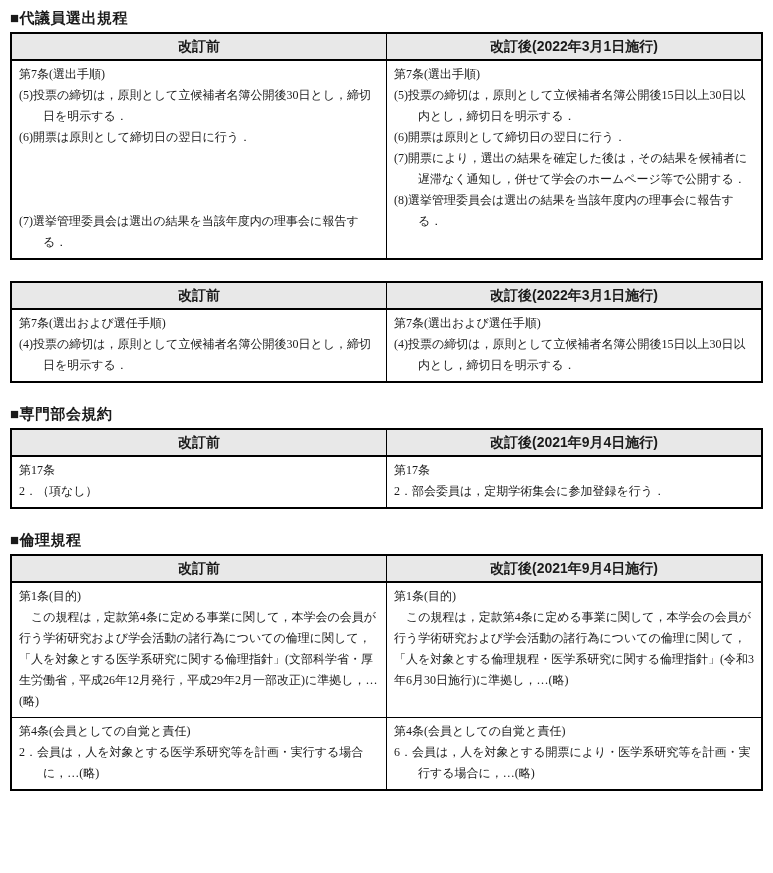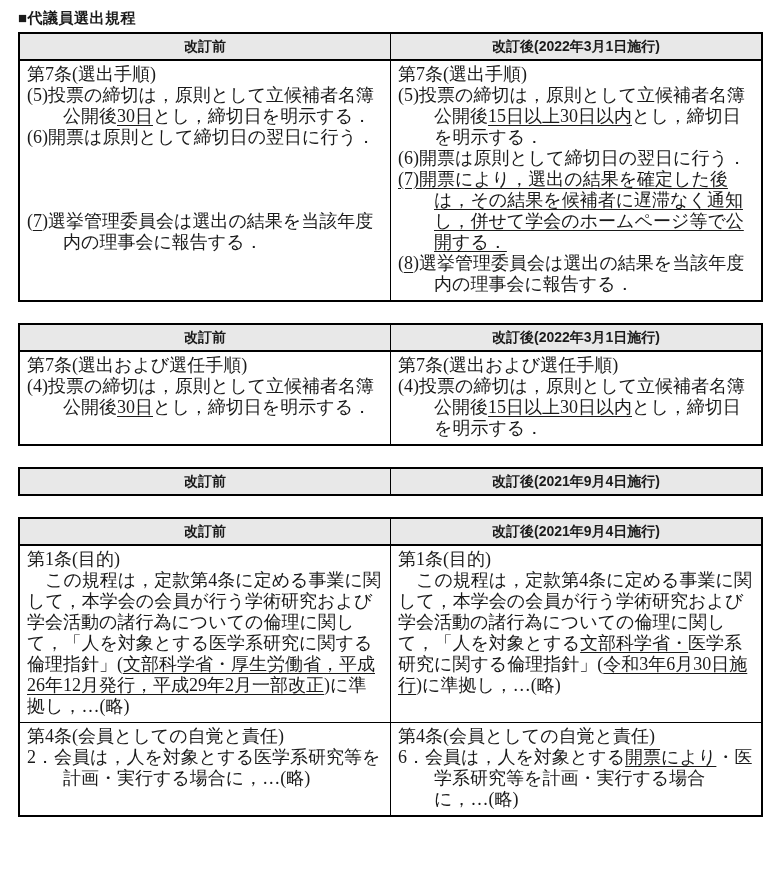--- a/index.html
+++ b/index.html
@@ -1,21 +1,21 @@
 <!DOCTYPE html>
 <html lang="ja"><head>
 <meta charset="utf-8">
 <style>
   html,body{margin:0;padding:0;}
   body{
     width:773px;height:873px;overflow:hidden;background:#ffffff;
     font-family:"Liberation Serif","DejaVu Serif",serif;
     color:#1a1a1a;
   }
-  .page{box-sizing:border-box;width:773px;height:873px;padding:8px 10px 0 18px;}
+  .page{box-sizing:border-box;width:773px;height:873px;padding:8px 10px 0 10px;}
   .section{margin-bottom:21px;}
   .section-title{
     font-family:"Liberation Sans","DejaVu Sans",sans-serif;
     font-weight:bold;font-size:15px;line-height:19px;
     margin:0 0 5px 0;letter-spacing:0.5px;
   }
   table.rev-table{
     width:100%;border-collapse:collapse;table-layout:fixed;
     border:2px solid #000;
   }
@@ -23,27 +23,27 @@
     background:#e8e8e8;
     font-family:"Liberation Sans","DejaVu Sans",sans-serif;
     font-weight:bold;font-size:14px;line-height:17px;
     padding:4px 2px;
     border:1px solid #000;border-bottom:2px solid #000;
   }
   table.rev-table td{
     border:1px solid #000;
     vertical-align:top;
     padding:3px 7px 5px 7px;
-    font-size:18px;line-height:21px;
+    font-size:12px;line-height:21px;
   }
   td p{margin:0;}
   p.plain{padding:0;text-indent:0;}
   p.hang{padding-left:2em;text-indent:-2em;}
   p.gap{padding:0;}
-  .u{text-decoration:underline;text-underline-offset:3px;}
+  .u{text-underline-offset:3px;}
 </style>
 </head>
 <body>
 
 <div class="page">
 
   <section class="section">
     <h2 class="section-title">■代議員選出規程</h2>
     <table class="rev-table">
       <colgroup>
@@ -98,57 +98,69 @@
           <td>
               <p class="plain"><span>第7条(選出および選任手順)</span></p>
               <p class="hang"><span>(4)投票の締切は，原則として立候補者名簿公開後</span><span class="u">15日以上30日以内</span><span>とし，締切日を明示する．</span></p>
             </td>
         </tr>
       </tbody>
     </table>
   </section>
 
   <section class="section">
+    <h2 class="section-title">■専門部会規約</h2>
     <table class="rev-table">
       <colgroup>
           <col style="width:50%">
           <col style="width:50%">
         </colgroup>
       <thead>
         <tr>
           <th>改訂前</th>
           <th>改訂後(2021年9月4日施行)</th>
         </tr>
       </thead>
       <tbody>
+        <tr>
+          <td>
+              <p class="plain"><span>第17条</span></p>
+              <p class="hang"><span class="u">2．（項なし）</span></p>
+            </td>
+          <td>
+              <p class="plain"><span>第17条</span></p>
+              <p class="hang"><span class="u">2．部会委員は，定期学術集会に参加登録を行う．</span></p>
+            </td>
+        </tr>
       </tbody>
     </table>
   </section>
 
   <section class="section">
+    <h2 class="section-title">■倫理規程</h2>
     <table class="rev-table">
       <colgroup>
           <col style="width:50%">
           <col style="width:50%">
         </colgroup>
       <thead>
         <tr>
           <th>改訂前</th>
           <th>改訂後(2021年9月4日施行)</th>
         </tr>
       </thead>
       <tbody>
         <tr>
           <td>
               <p class="plain"><span>第1条(目的)</span></p>
               <p class="plain"><span>　この規程は，定款第4条に定める事業に関して，本学会の会員が行う学術研究および学会活動の諸行為についての倫理に関して，「人を対象とする医学系研究に関する倫理指針」(</span><span class="u">文部科学省・厚生労働省，平成26年12月発行，平成29年2月一部改正</span><span>)に準拠し，…(略)</span></p>
             </td>
           <td>
               <p class="plain"><span>第1条(目的)</span></p>
-              <p class="plain"><span>　この規程は，定款第4条に定める事業に関して，本学会の会員が行う学術研究および学会活動の諸行為についての倫理に関して，「人を対象とする</span><span class="u">文部科学省・</span><span>医学系研究に関する倫理指針」(</span><span class="u">令和3年6月30日施行</span><span>)に準拠し，…(略)</span></p>
+              <p class="plain"><span>　この規程は，定款第4条に定める事業に関して，本学会の会員が行う学術研究および学会活動の諸行為についての倫理に関して，「人を対象とする</span><span class="u">倫理規程・</span><span>医学系研究に関する倫理指針」(</span><span class="u">令和3年6月30日施行</span><span>)に準拠し，…(略)</span></p>
             </td>
         </tr>
         <tr>
           <td>
               <p class="plain"><span>第4条(会員としての自覚と責任)</span></p>
               <p class="hang"><span>2．会員は，人を対象とする医学系研究等を計画・実行する場合に，…(略)</span></p>
             </td>
           <td>
               <p class="plain"><span>第4条(会員としての自覚と責任)</span></p>
               <p class="hang"><span>6．会員は，人を対象とする</span><span class="u">開票により</span><span>・医学系研究等を計画・実行する場合に，…(略)</span></p>

